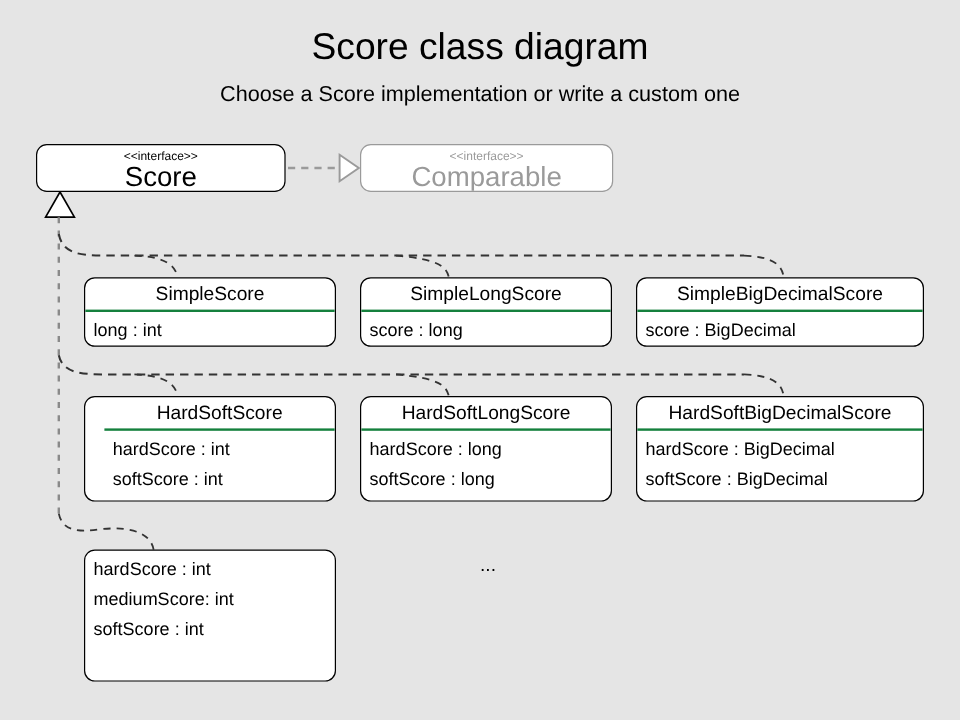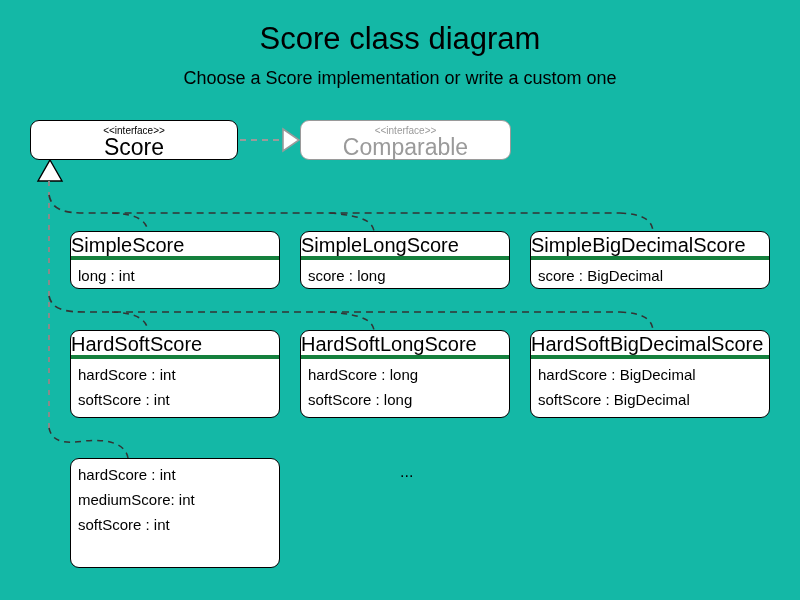--- a/index.html
+++ b/index.html
@@ -9,21 +9,21 @@
     background: #ffffff;
   }
   body {
     font-family: "Liberation Sans", sans-serif;
     color: #000000;
   }
   #canvas {
     position: relative;
     width: 800px;
     height: 600px;
-    background: #14b8a6;
+    background: #e5e5e5;
     overflow: hidden;
   }
 
   
   .diagram-title {
     position: absolute;
     left: 0;
     top: 20px;
     width: 800px;
     text-align: center;
@@ -92,23 +92,24 @@
     color: #000000;
     white-space: nowrap;
   }
   .muted .iface-name { color: #9a9a9a; }
 
   .cls-title {
     display: block;
     box-sizing: border-box;
     height: 28px;
     line-height: 27px;
-    font-size: 20px;
-    color: #000000;
-    border-bottom: 4px solid #15803d;
+    text-align: center;
+    font-size: 16px;
+    color: #000000;
+    border-bottom: 2px solid #15803d;
     white-space: nowrap;
     overflow: hidden;
   }
   .cls-attrs {
     display: block;
     padding: 3px 0 0 7px;
   }
   .cls-attr {
     display: block;
     font-size: 15px;
@@ -183,21 +184,21 @@
     </span>
   </div>
 
   <div class="uml-box" style="left:530px; top:231px; width:240px; height:58px;">
     <span class="cls-title">SimpleBigDecimalScore</span>
     <span class="cls-attrs">
       <span class="cls-attr">score : BigDecimal</span>
     </span>
   </div>
 
-  <div class="uml-box" style="left:70px; top:330px; width:210px; height:88px;">
+  <div class="uml-box" style="left:70px; top:330px; width:210px; height:88px;padding-left:16px;">
     <span class="cls-title">HardSoftScore</span>
     <span class="cls-attrs">
       <span class="cls-attr">hardScore : int</span>
       <span class="cls-attr">softScore : int</span>
     </span>
   </div>
 
   <div class="uml-box" style="left:530px; top:330px; width:240px; height:88px;">
     <span class="cls-title">HardSoftBigDecimalScore</span>
     <span class="cls-attrs">

